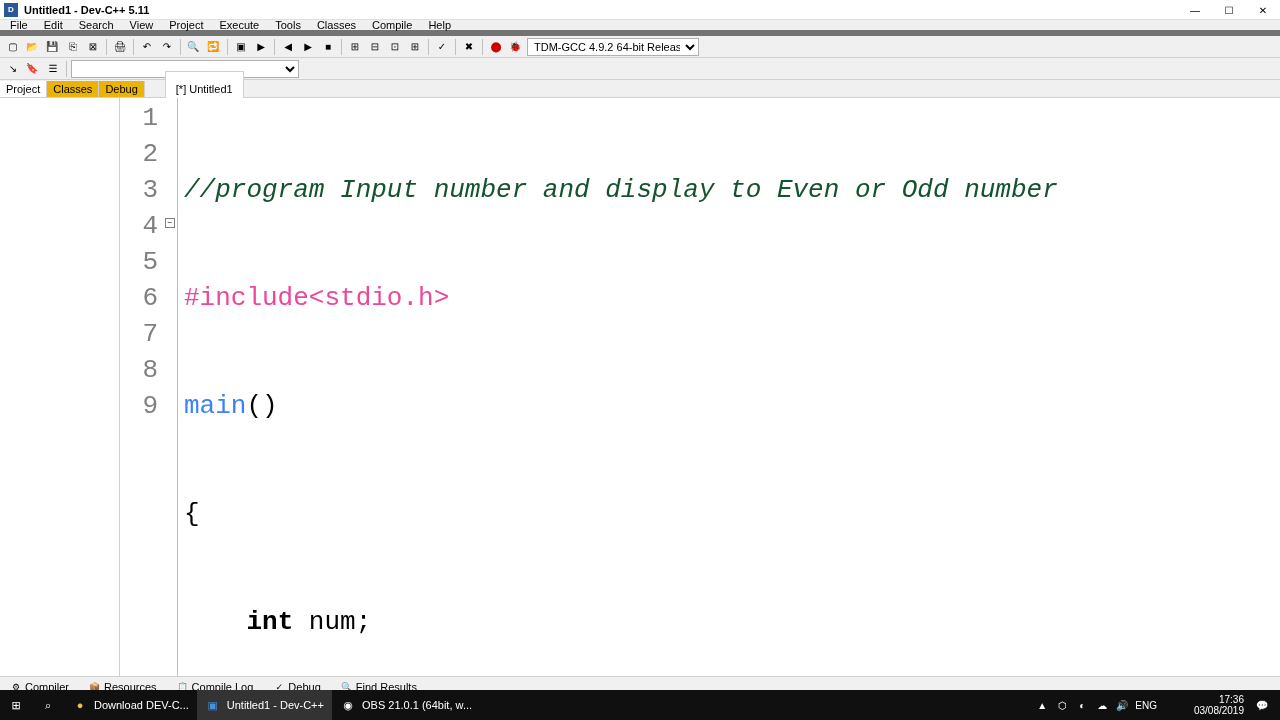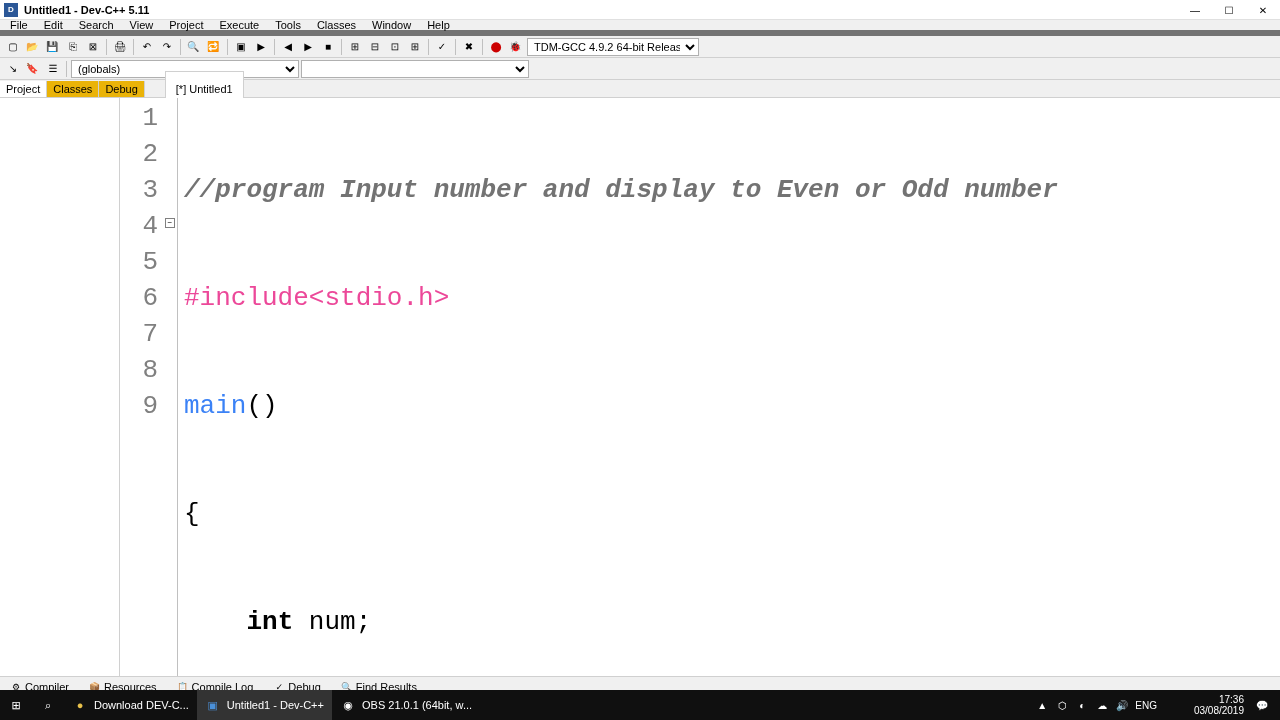--- a/index.html
+++ b/index.html
@@ -37,21 +37,21 @@
 
 .main { display: flex; height: 578px; }
 .sidebar { width: 120px; background: #fff; border-right: 1px solid #d0d0d0; }
 .editor { flex: 1; display: flex; background: #fff; font-family: Consolas, "Courier New", monospace; font-size: 26px; line-height: 36px; position: relative; }
 .gutter { width: 44px; text-align: right; color: #808080; padding-right: 6px; padding-top: 2px; user-select:none; }
 .gutter .ln { height: 36px; font-size: 26px; }
 .foldcol { width: 14px; border-right: 1px solid #c0c0c0; padding-top: 2px; position: relative; }
 .fold-mark { position: absolute; left: 1px; width: 10px; height: 10px; border: 1px solid #808080; background: #fff; font-size: 8px; line-height: 8px; text-align: center; color: #000; }
 .code { flex: 1; padding-top: 2px; white-space: pre; position: relative; }
 .codeline { height: 36px; padding-left: 6px; }
-.cmt { color: #737373; font-style: italic; font-weight: bold; }
+.cmt { color: #14532d; font-style: italic; }
 .pp { color: #ec4899; }
 .kw { color: #000; font-weight: bold; }
 .str { color: #0000c0; }
 .fn { color: #3b82f6; }
 
 
 .btabs { height: 20px; background: #f0f0f0; border-top: 1px solid #d0d0d0; display: flex; align-items: center; padding: 0 4px; font-size: 11px; gap: 8px; }
 .btab { display: flex; align-items: center; gap: 3px; padding: 2px 6px; }
 .bicon { width: 12px; height: 12px; display:inline-flex;align-items:center;justify-content:center;font-size:9px; }
 
@@ -83,21 +83,21 @@
 
 <div class="menubar">
   <span class="mi">File</span>
   <span class="mi">Edit</span>
   <span class="mi">Search</span>
   <span class="mi">View</span>
   <span class="mi">Project</span>
   <span class="mi">Execute</span>
   <span class="mi">Tools</span>
   <span class="mi">Classes</span>
-  <span class="mi">Window</span>
+  <span class="mi">Compile</span>
   <span class="mi">Help</span>
 </div>
 
 <div class="toolbar">
   <div class="tbtn">▢</div>
   <div class="tbtn">📂</div>
   <div class="tbtn">💾</div>
   <div class="tbtn">⎘</div>
   <div class="tbtn">⊠</div>
   <div class="tsep"></div>
@@ -130,23 +130,20 @@
   <select class="combo" style="width:172px;">
     <option>TDM-GCC 4.9.2 64-bit Release</option>
   </select>
 </div>
 
 <div class="toolbar2">
   <div class="tbtn">↘</div>
   <div class="tbtn">🔖</div>
   <div class="tbtn">☰</div>
   <div class="tsep"></div>
-  <select class="combo" style="width:228px;">
-    <option>(globals)</option>
-  </select>
   <select class="combo" style="width:228px;"><option></option></select>
 </div>
 
 <div class="tabbar">
   <div class="side-tabs">
     <div class="side-tab active">Project</div>
     <div class="side-tab">Classes</div>
     <div class="side-tab">Debug</div>
   </div>
   <div class="file-tabs">

